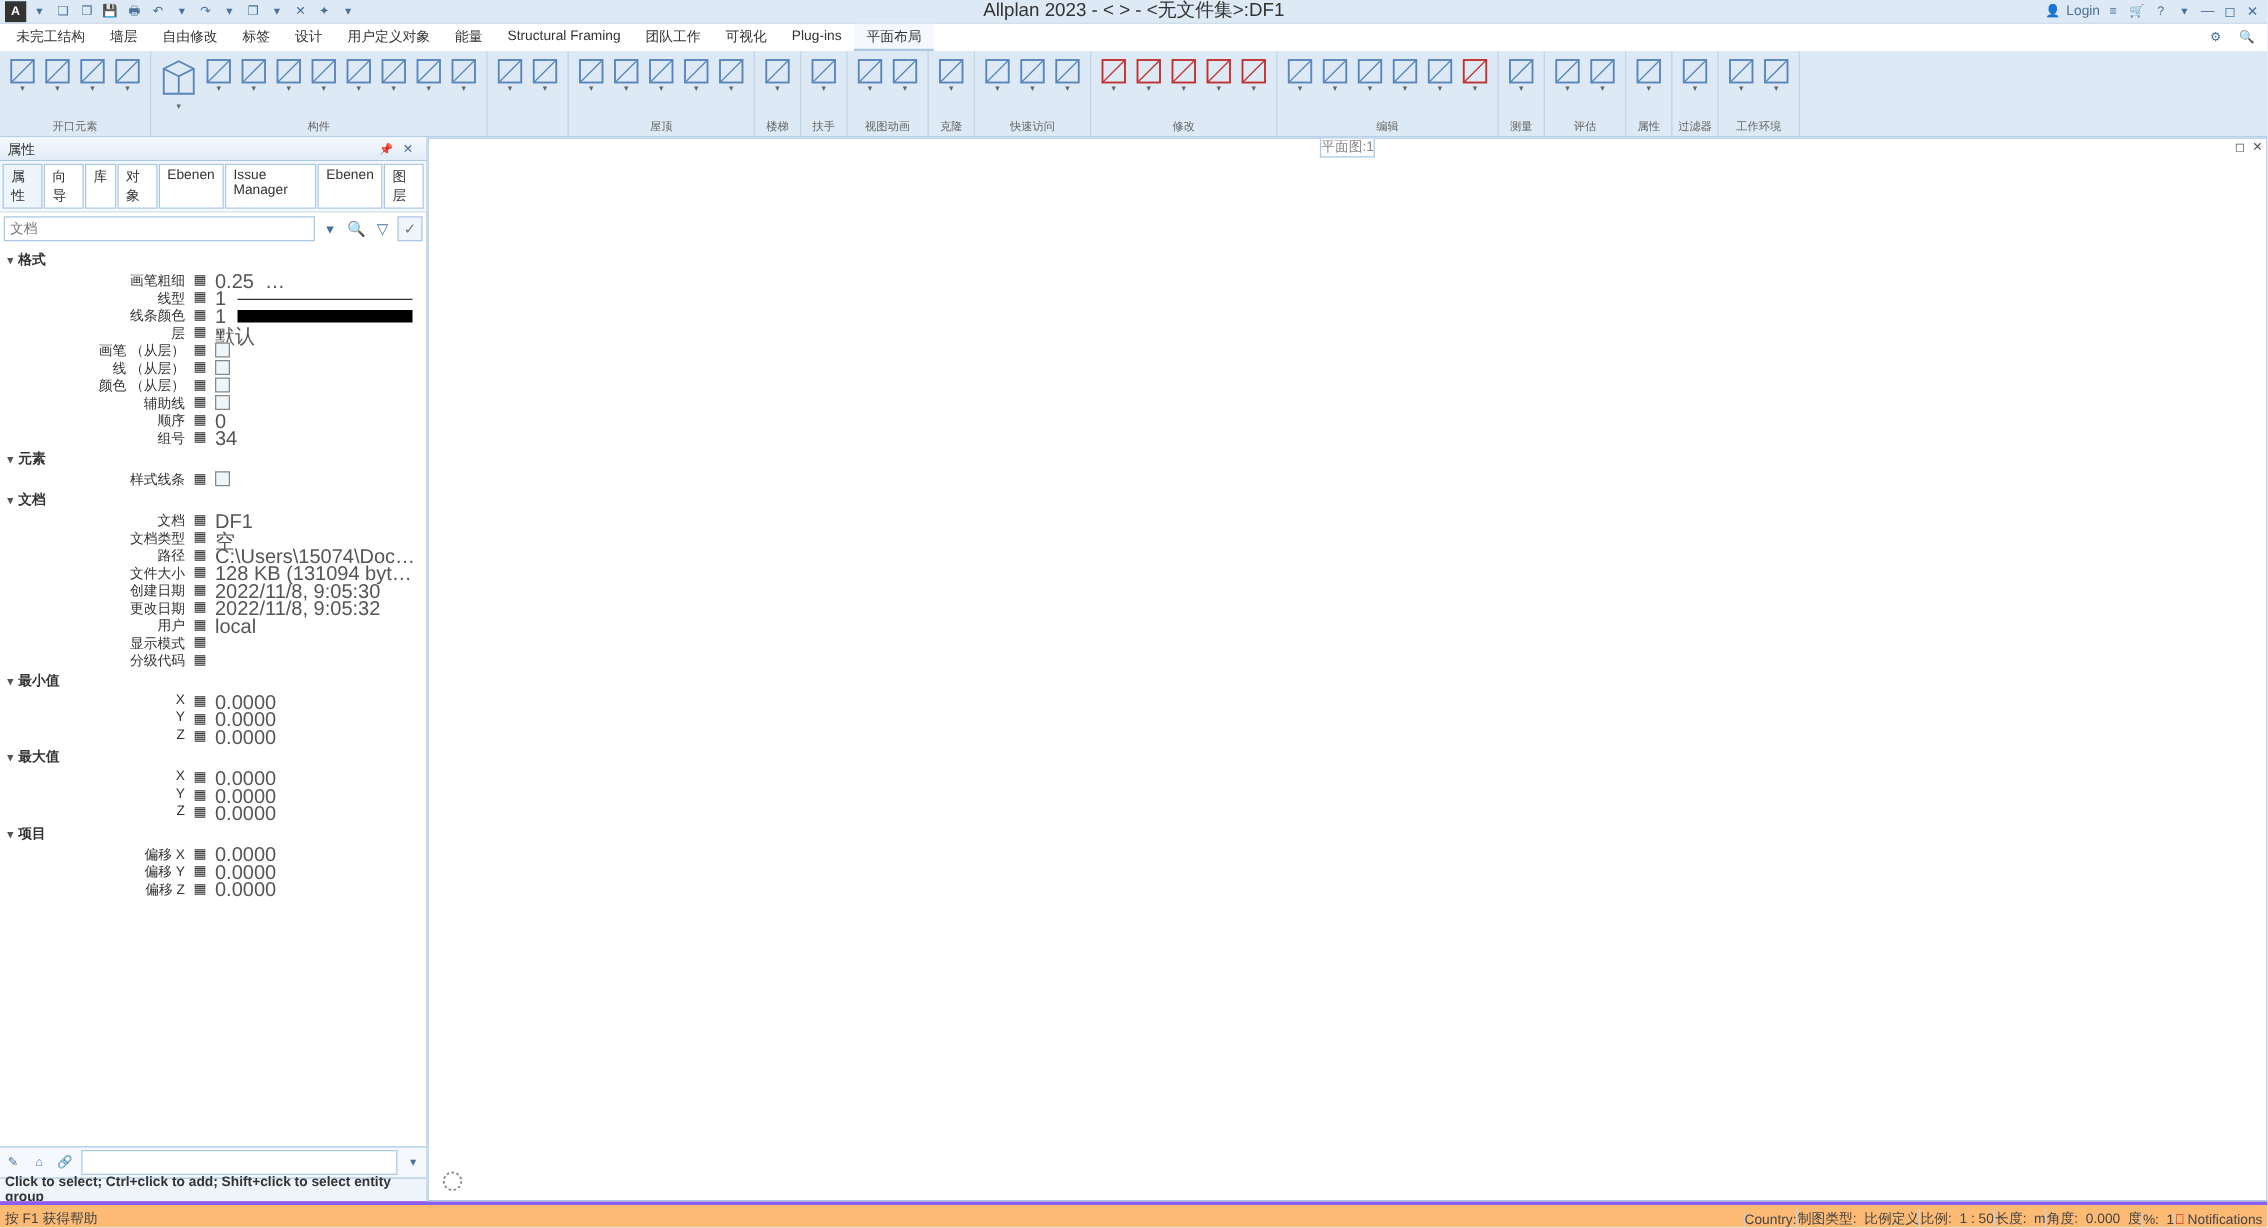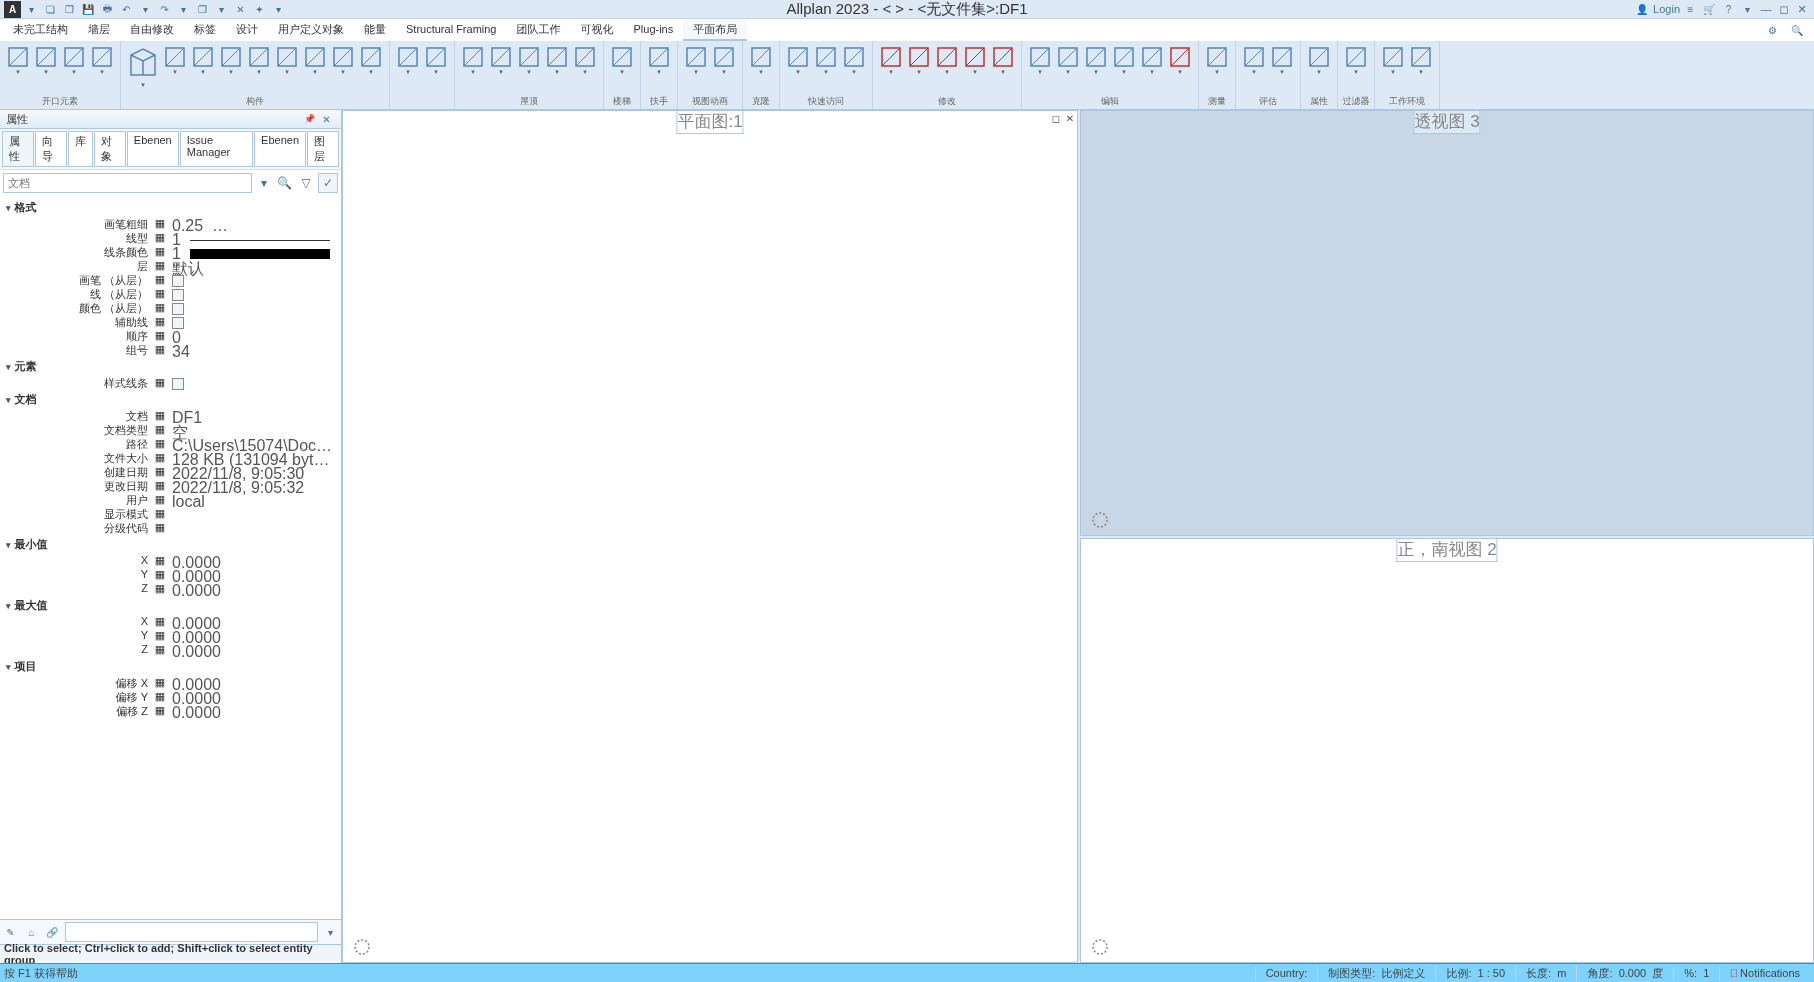--- a/index.html
+++ b/index.html
@@ -40,28 +40,28 @@
 .prow .lbl{width:148px;text-align:right;padding-right:4px;font-size:11px;color:#333}
 .prow .ico{width:16px;text-align:center}
 .prow .val{flex:1;font-size:16px;color:#555;overflow:hidden;white-space:nowrap;text-overflow:ellipsis;padding-left:4px}
 .cbox{width:10px;height:10px;border:1px solid #888;display:inline-block;background:#eef5fb}
 .dock-bottom{height:20px;border-top:1px solid #aac7e4;display:flex;align-items:center;padding:2px;gap:4px;background:#f5f9fd}
 .dock-bottom input{flex:1;border:1px solid #aac7e4;height:16px}
 .dock-hint{height:18px;border-top:1px solid #aac7e4;background:#eef5fb;padding:0 4px;font-size:11px;font-weight:bold;display:flex;align-items:center}
 .viewport{flex:1;display:flex;flex-direction:column;background:#ddeaf5;min-width:0}
 .viewrow{flex:1;display:flex;gap:2px;min-height:0}
 .view{flex:1;background:#fff;border:1px solid #aac7e4;position:relative;overflow:hidden}
-.view .vtitle{position:absolute;top:-1px;left:50%;transform:translateX(-50%);padding:0 0;font-size:17px;color:#888;background:#fff;border:1px solid #aac7e4;border-top:0}
+.view .vtitle{position:absolute;top:-1px;left:50%;transform:translateX(-50%);padding:0 0;font-size:11px;color:#888;background:#fff;border:1px solid #aac7e4;border-top:0}
 .view .ctrls{position:absolute;top:0;right:0;display:flex}
 .view .ctrls span{width:14px;height:14px;display:flex;align-items:center;justify-content:center;font-size:10px;color:#555}
 .view.shaded{background:#c7d7e6}
 .marker{position:absolute;bottom:6px;left:10px;width:18px;height:18px}
 .marker circle{fill:none;stroke:#888;stroke-width:1.5;stroke-dasharray:2 2}
-.statusbar{height:18px;background:#7dd3fc;border-top:1px solid #8b5cf6;display:flex;align-items:center;padding:0 4px;font-size:11px;color:#444}
-.stat-item{padding:0 10px;border-left:1px solid #c2d4e6;white-space:nowrap}
+.statusbar{height:18px;background:#fdba74;border-top:3px solid #8b5cf6;display:flex;align-items:flex-end;padding:0 4px;font-size:11px;color:#444}
+.stat-item{padding:0 0;border-left:1px solid #c2d4e6;white-space:nowrap}
 .container{display:flex;flex-direction:column;height:100vh}
 .swatch{display:inline-block;width:140px;height:10px;background:#000}
 .penline{display:inline-block;width:140px;height:1px;background:#333;vertical-align:middle}
 svg{display:block}
 </style>
 </head>
 <body>
 
 <div class="container">
 
@@ -733,34 +733,20 @@
     <div class="viewrow" style="flex:1">
       <div class="view">
         <div class="vtitle">平面图:1</div>
         <div class="ctrls">
               <span>◻</span>
               <span>✕</span>
             </div>
         <svg class="marker" viewBox="0 0 18 18">
               <circle cx="9" cy="9" r="7"></circle>
             </svg>
-      </div>
-      <div style="flex:1;display:flex;flex-direction:column;gap:2px;min-width:0">
-        <div class="view shaded">
-          <div class="vtitle" style="background:#ddeaf5;border-color:#aac7e4;color:#888">透视图 3</div>
-          <svg class="marker" viewBox="0 0 18 18">
-                <circle cx="9" cy="9" r="7"></circle>
-              </svg>
-        </div>
-        <div class="view">
-          <div class="vtitle">正，南视图 2</div>
-          <svg class="marker" viewBox="0 0 18 18">
-                <circle cx="9" cy="9" r="7"></circle>
-              </svg>
-        </div>
       </div>
     </div>
   </div>
 </div>
 
 <div class="statusbar">
   <span>按 F1 获得帮助</span>
   <div class="spacer"></div>
   <span class="stat-item">Country:</span>
   <span class="stat-item">

